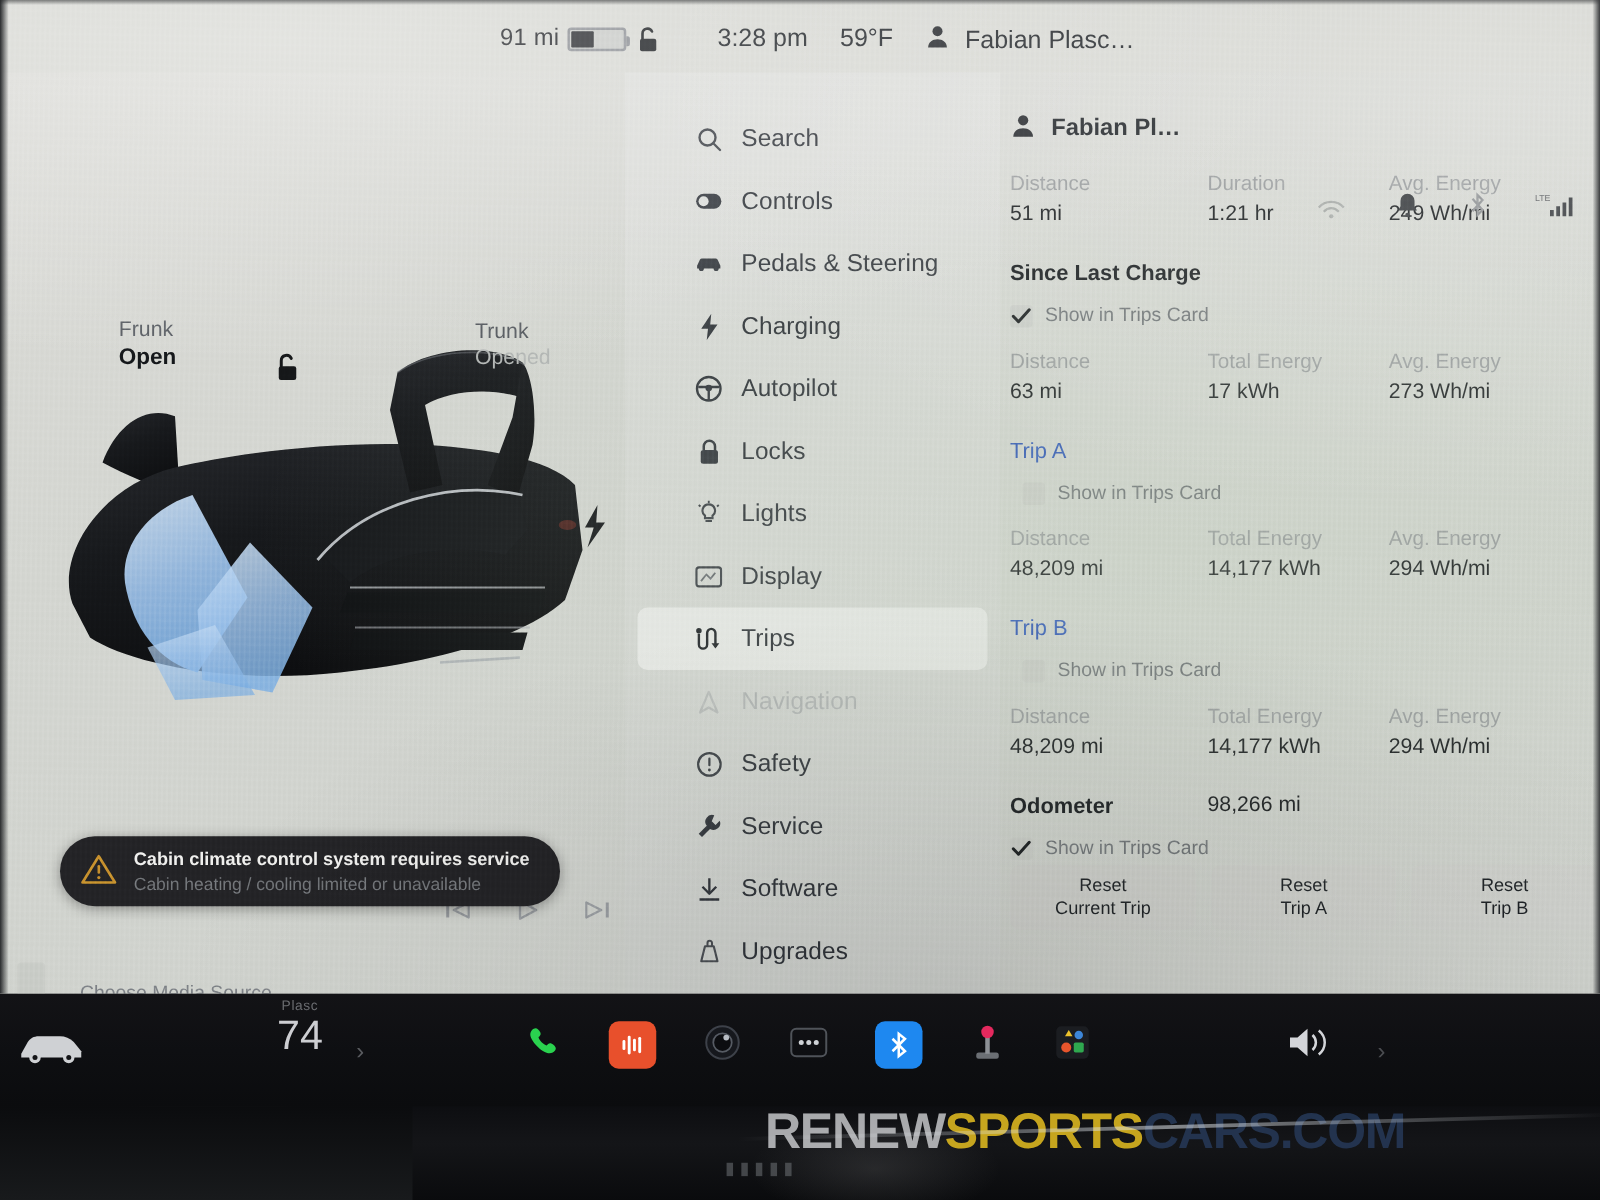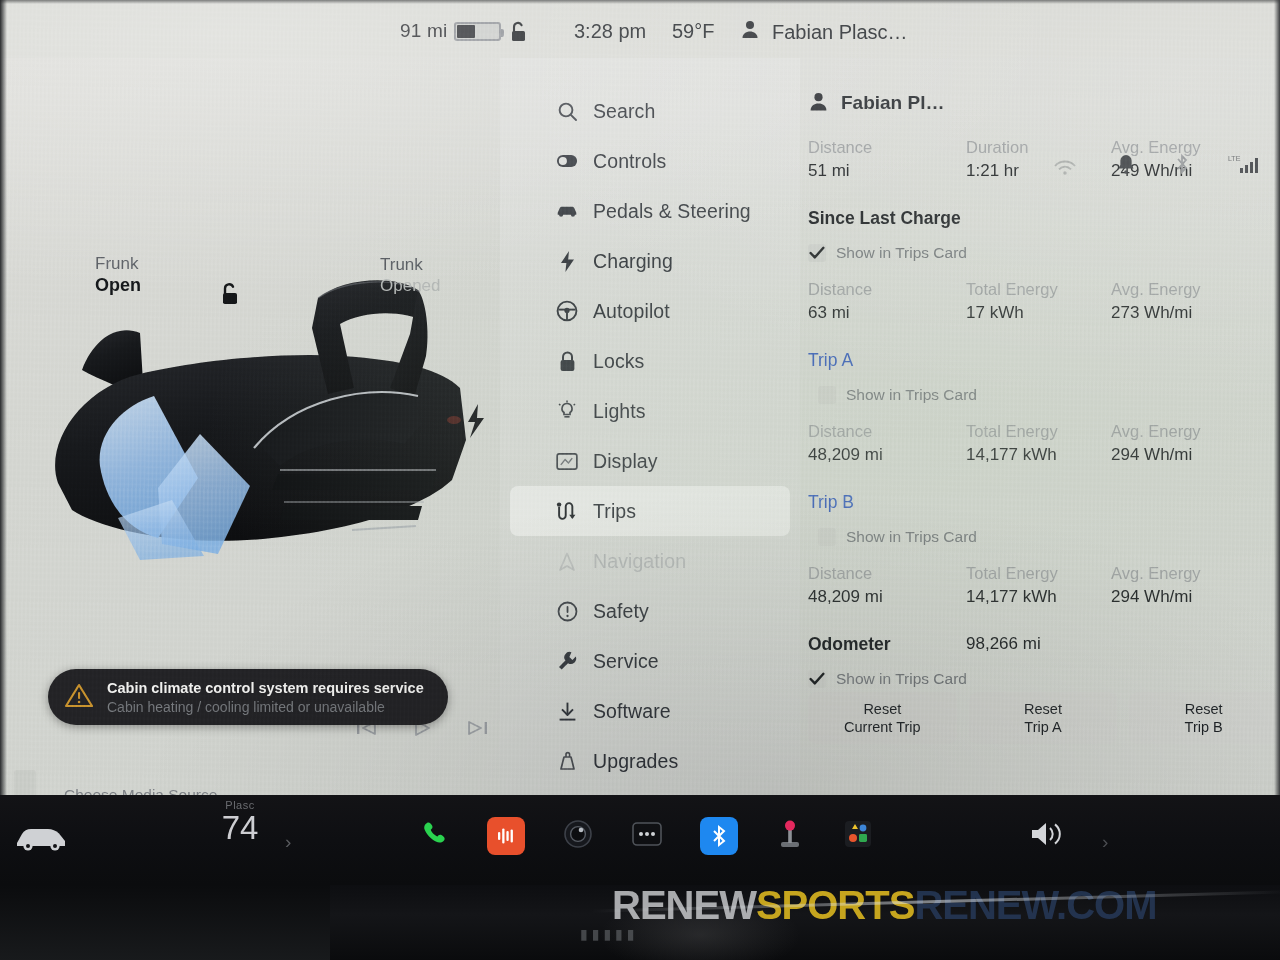--- a/index.html
+++ b/index.html
@@ -722,17 +722,17 @@
     <span class="chev2">›</span>
   </div>
 
   <div class="darkarea">
     <div class="blob1"></div>
       <div class="blob2"></div>
   </div>
   <div class="letterbox-l"></div>
   <div class="plate">▮▮▮▮▮</div>
   <div class="wm">
-    <span class="w1">RENEW</span><span class="w2">SPORTS</span><span class="w3">RENEW.COM</span>
+    <span class="w1">RENEW</span><span class="w2">SPORTS</span><span class="w3">CARS.COM</span>
   </div>
   <div class="wm-streak"></div>
 
 </div>
 
 </body></html>

